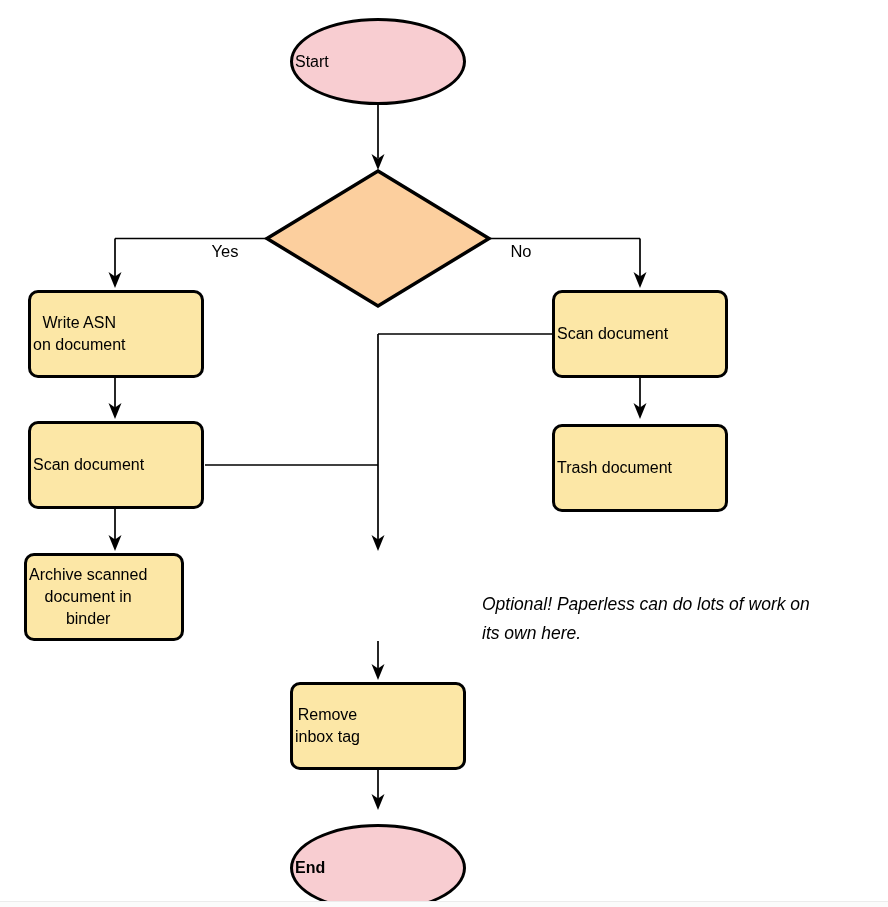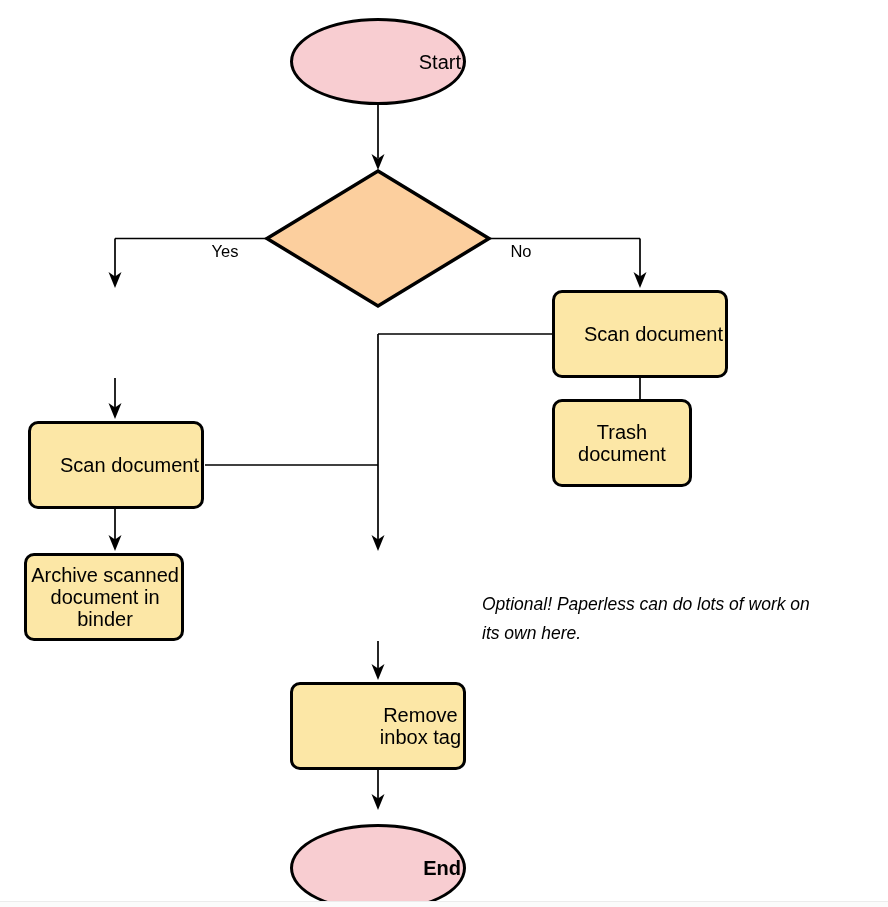--- a/index.html
+++ b/index.html
@@ -18,23 +18,23 @@
     width: 888px; height: 907px;
   }
   svg.connectors line { stroke: #000000; stroke-width: 1.7; }
   .arrowhead { fill: #000000; stroke: none; }
   .diamond { stroke: #000000; stroke-width: 3.5; stroke-linejoin: miter; }
 
   .node {
     position: absolute;
     display: flex;
     align-items: center;
-    justify-content: flex-end;
+    justify-content: flex-start;
     text-align: center;
-    font-size: 20px;
+    font-size: 16px;
     line-height: 22px;
     white-space: pre-line;
     box-sizing: border-box;
     padding: 2px;
   }
   .process {
     background: #fce7a6;
     border: 3px solid #000000;
     border-radius: 10px;
   }
@@ -44,21 +44,21 @@
     border-radius: 50%;
   }
   .diamond-label { background: transparent; border: none; }
 
   .n-start   { left: 290px; top: 18px;  width: 176px; height: 87px; }
   .n-decision{ left: 288px; top: 212px; width: 180px; height: 54px; }
   .n-write   { left: 28px;  top: 290px; width: 176px; height: 88px; }
   .n-scanL   { left: 28px;  top: 421px; width: 176px; height: 88px; }
   .n-archive { left: 24px;  top: 553px; width: 160px; height: 88px; }
   .n-scanR   { left: 552px; top: 290px; width: 176px; height: 88px; }
-  .n-trash   { left: 552px; top: 399px; width: 140px; height: 88px; }
+  .n-trash   { left: 552px; top: 424px; width: 176px; height: 88px; }
   .n-tagging { left: 290px; top: 553px; width: 176px; height: 88px; }
   .n-remove  { left: 290px; top: 682px; width: 176px; height: 88px; }
   .n-end     { left: 290px; top: 824px; width: 176px; height: 88px; font-weight: bold; }
 
   .edge-label {
     position: absolute;
     font-size: 16.5px;
     text-align: center;
     white-space: nowrap;
     margin-top: 31px;
@@ -126,20 +126,24 @@
   </svg>
 
   <div class="node terminator n-start">
     <span>Start</span>
   </div>
 
 
   <div class="edge-label lbl-yes">Yes</div>
   <div class="edge-label lbl-no">No</div>
 
+  <div class="node process n-write">
+    <span>Write ASN
+on document</span>
+  </div>
 
   <div class="node process n-scanL">
     <span>Scan document</span>
   </div>
 
   <div class="node process n-archive">
     <span>Archive scanned
 document in
 binder</span>
   </div>

